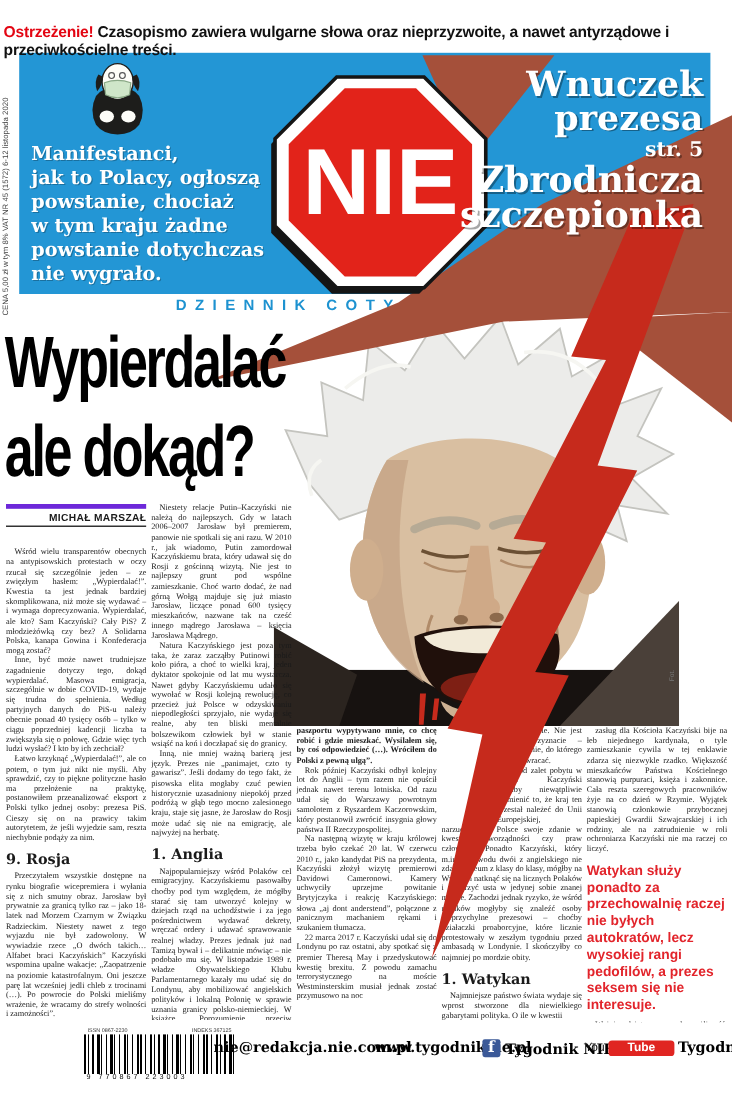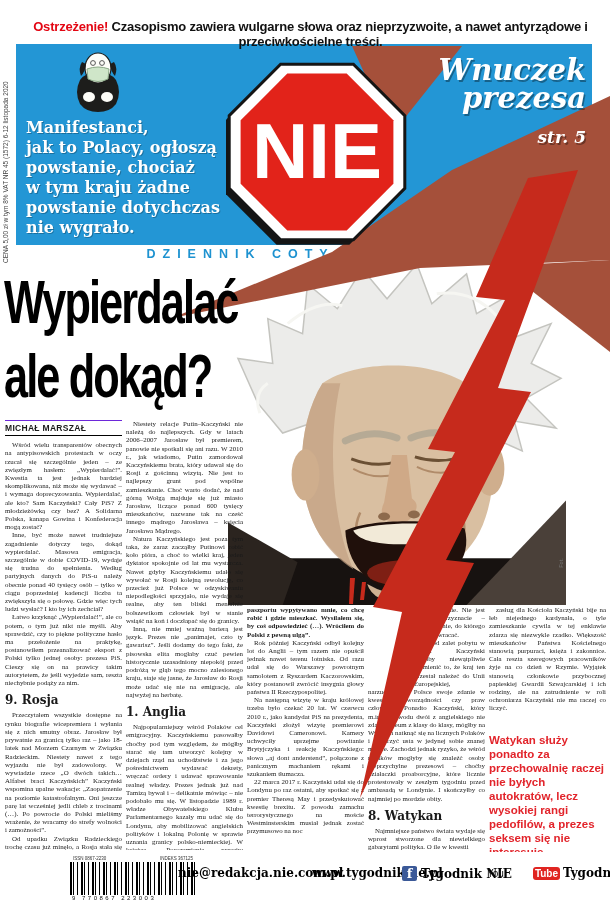--- a/index.html
+++ b/index.html
@@ -1,37 +1,37 @@
 <!DOCTYPE html>
 <html><head>
 <meta charset="utf-8">
 <style>
   html,body{margin:0;padding:0;background:#777;}
   #page{position:relative;width:610px;height:915px;background:#fff;margin:0 auto;overflow:hidden;
         font-family:"Liberation Serif",serif;color:#111;}
   [data-name]{box-sizing:border-box;}
 
   
-  #warning{position:absolute;top:19px;left:16px;width:589px;text-align:center;z-index:6;
+  #warning{position:absolute;top:19px;left:3px;width:589px;z-index:6;
            font-family:"Liberation Sans",sans-serif;font-weight:bold;font-size:13px;letter-spacing:-.2px;}
   #warning .warn-red{color:#e30613;}
 
   
   #blue{position:absolute;left:16px;top:44px;width:576px;height:201px;background:#2396d5;z-index:2;}
   #band{position:absolute;left:16px;top:245px;width:576px;height:18px;background:#fff;z-index:3;
         text-align:center;font-family:"Liberation Sans",sans-serif;font-weight:bold;font-size:12.5px;
         letter-spacing:7px;color:#1d92d0;line-height:18px;}
   #note{position:absolute;left:26px;top:118px;width:204px;z-index:5;text-align:left;color:#fff;
         font-family:"DejaVu Serif",serif;font-weight:bold;font-size:16px;line-height:1.25;white-space:pre-line;
         text-shadow:1px 1px 0 rgba(0,0,0,.25);}
   .teaser{position:absolute;right:24px;z-index:31;text-align:right;color:#fff;
           font-family:"DejaVu Serif",serif;font-weight:bold;text-shadow:1.5px 1.5px 0 rgba(0,0,0,.35);}
-  #teaser1{top:56px;font-size:29px;line-height:.98;font-style:italic;}
+  #teaser1{top:56px;font-size:29px;line-height:.98;}
   #teaser2{top:136px;font-size:30px;line-height:.98;}
-  .teaser .pg{font-size:17px;margin-top:16px;}
+  .teaser .pg{font-size:17px;margin-top:4px;}
   #spine-left{position:absolute;left:2px;top:263px;width:220px;transform:rotate(-90deg);
               transform-origin:left top;font-family:"Liberation Sans",sans-serif;font-size:6.5px;color:#444;z-index:6;}
   #spine-right{position:absolute;left:596px;top:205px;width:176px;transform:rotate(-90deg);
                transform-origin:left top;font-family:"Liberation Sans",sans-serif;font-size:6px;color:#666;z-index:6;}
   #mascot{position:absolute;left:72px;top:52px;z-index:5;}
   #octagon{position:absolute;left:226px;top:52px;z-index:30;}
 
   
   #headline{position:absolute;left:4px;top:266px;z-index:22;font-family:"Liberation Sans",sans-serif;
             font-weight:700;font-size:57px;letter-spacing:-2.5px;line-height:1.22;color:#000;
@@ -49,41 +49,41 @@
   .col{position:absolute;width:117px;z-index:10;font-size:6.9px;line-height:8.2px;text-align:justify;
        color:#1a1a1a;overflow:hidden;}
   #col1,#col2{top:420px;height:430px;}
   #col3,#col4,#col5{top:606px;height:246px;}
   #col1{left:5px;} #col2{left:126px;} #col3{left:247px;} #col4{left:368px;} #col5{left:489px;}
   .blk-p{text-indent:7px;margin:0;}
   .blk-pb{font-weight:bold;margin:0;}
   .blk-h{font-family:"DejaVu Serif",serif;font-weight:bold;font-size:12px;line-height:1.1;
          margin:7px 0 4px;text-align:left;}
   .blk-byline{font-family:"Liberation Sans",sans-serif;font-weight:bold;font-size:8.5px;letter-spacing:.3px;
-              border-top:1px solid #6d28d9;border-bottom:1px solid #000;padding:3px 0;margin:0 0 5px;text-align:left;}
+              border-top:4px solid #6d28d9;border-bottom:1px solid #000;padding:3px 0;margin:0 0 18px;text-align:right;}
   .blk-quote{font-family:"Liberation Sans",sans-serif;font-weight:bold;font-size:11.5px;line-height:1.22;
-             color:#e2242b;margin:20px 0;text-align:left;}
+             color:#e2242b;margin:6px 0;text-align:left;}
   #col4-wedge{float:left;width:46px;height:74px;}
 
   
   #barcode{position:absolute;left:70px;top:856px;width:126px;background:#fff;z-index:10;
            font-family:"Liberation Sans",sans-serif;}
   #barcode .bc-labels{display:flex;justify-content:space-between;font-size:4.5px;color:#333;padding:0 3px 1px;}
   #barcode .bars{height:33px;background:repeating-linear-gradient(90deg,#000 0 2px,#fff 2px 3px,#000 3px 4px,#fff 4px 7px,#000 7px 8px,#fff 8px 11px);}
   #barcode .bc-digits{font-size:6px;letter-spacing:2.5px;color:#111;padding-left:2px;}
   .foot-item{position:absolute;top:866px;z-index:10;font-family:"DejaVu Serif",serif;font-weight:bold;
              font-size:12px;color:#000;white-space:nowrap;}
   #foot-email{left:178px;} #foot-www{left:312px;}
   #foot-fb{left:402px;display:flex;align-items:center;gap:4px;}
   #foot-yt{left:487px;display:flex;align-items:center;gap:3px;}
   .fb-box{width:15px;height:15px;background:#3b5998;border-radius:2px;color:#fff;
           font-family:"DejaVu Serif",serif;font-weight:bold;font-size:13px;line-height:15px;text-align:center;}
   .yt-you{font-family:"Liberation Sans",sans-serif;font-weight:normal;font-size:10px;color:#111;}
   .yt-tube{background:#e02521;color:#fff;border-radius:3px;font-family:"Liberation Sans",sans-serif;
-           font-weight:bold;font-size:10px;padding:1px 2px;margin-left:26px;}
+           font-weight:bold;font-size:10px;padding:1px 16px;}
 </style>
 </head>
 <body>
 
 <div id="page" data-name="magazine-cover">
 
   <div id="warning" data-name="content-warning"><span class="warn-red" data-name="warning-lead">Ostrzeżenie!</span><span data-name="warning-text"> Czasopismo zawiera wulgarne słowa oraz nieprzyzwoite, a nawet antyrządowe i przeciwkościelne treści.</span></div>
 
   <div id="blue" data-name="masthead-background"></div>
   <div id="band" data-name="masthead-tagline">DZIENNIK COTYGODNIOWY</div>
@@ -93,20 +93,22 @@
 w tym kraju żadne
 powstanie dotychczas
 nie wygrało.</div>
 
   <div class="teaser" id="teaser1" data-name="teaser-wnuczek-prezesa">
     <div data-name="teaser-title" style="white-space:pre-line">Wnuczek
 prezesa</div>
     <div class="pg" data-name="teaser-page">str. 5</div>
   </div>
   <div class="teaser" id="teaser2" data-name="teaser-zbrodnicza-szczepionka">
+    <div data-name="teaser-title" style="white-space:pre-line">Zbrodnicza
+szczepionka</div>
   </div>
 
   <div id="spine-left" data-name="spine-price-issue">CENA 5,00 zł w tym 8% VAT      NR 45 (1572)  6-12 listopada 2020</div>
   <div id="spine-right" data-name="spine-index-issn">nr indeksu 367125   ISSN 0867-2230</div>
 
   <svg id="mascot" data-name="mascot-illustration" width="52" height="62" viewBox="0 0 52 62">
     <path d="M8,28 Q2,40 8,52 Q14,60 26,60 Q38,60 44,52 Q50,40 44,28 Q38,20 26,20 Q14,20 8,28Z" fill="#1d1d1b"></path>
     <ellipse cx="26" cy="16" rx="13" ry="15" fill="#fdfdf8" stroke="#1d1d1b" stroke-width="1.2"></ellipse>
     <path d="M10,10 Q6,16 9,24 Q13,20 14,12Z" fill="#1d1d1b"></path>
     <path d="M42,10 Q46,16 43,24 Q39,20 38,12Z" fill="#1d1d1b"></path>
@@ -186,21 +188,21 @@
   <div class="col" id="col3" data-name="article-column-3">
       <div class="blk-pb" data-name="body-paragraph-bold">paszportu wypytywano mnie, co chcę robić i gdzie mieszkać. Wysilałem się, by coś odpowiedzieć (…). Wróciłem do Polski z pewną ulgą”.</div>
       <div class="blk-p" data-name="body-paragraph">Rok później Kaczyński odbył kolejny lot do Anglii – tym razem nie opuścił jednak nawet terenu lotniska. Od razu udał się do Warszawy powrotnym samolotem z Ryszardem Kaczorowskim, który postanowił zwrócić insygnia głowy państwa II Rzeczypospolitej.</div>
       <div class="blk-p" data-name="body-paragraph">Na następną wizytę w kraju królowej trzeba było czekać 20 lat. W czerwcu 2010 r., jako kandydat PiS na prezydenta, Kaczyński złożył wizytę premierowi Davidowi Cameronowi. Kamery uchwyciły uprzejme powitanie Brytyjczyka i reakcję Kaczyńskiego: słowa „aj dont anderstend”, połączone z panicznym machaniem rękami i szukaniem tłumacza.</div>
       <div class="blk-p" data-name="body-paragraph">22 marca 2017 r. Kaczyński udał się do Londynu po raz ostatni, aby spotkać się z premier Theresą May i przedyskutować kwestię brexitu. Z powodu zamachu terrorystycznego na moście Westminsterskim musiał jednak zostać przymusowo na noc</div>
     </div>
   <div class="col" id="col4" data-name="article-column-4">
       <div id="col4-wedge" data-name="text-wrap-spacer"></div>
       <div class="blk-p" data-name="body-paragraph">w Londynie. Nie jest to – przyznacie – wspomnienie, do którego chce się wracać.</div>
       <div class="blk-p" data-name="body-paragraph">Wśród zalet pobytu w Anglii Kaczyński mógłby niewątpliwie wymienić to, że kraj ten przestał należeć do Unii Europejskiej, narzucającej i Polsce swoje zdanie w kwestii praworządności czy praw człowieka. Ponadto Kaczyński, który m.in. z powodu dwói z angielskiego nie zdał w liceum z klasy do klasy, mógłby na Wyspach natknąć się na licznych Polaków i otworzyć usta w jedynej sobie znanej mowie. Zachodzi jednak ryzyko, że wśród rodaków mogłyby się znaleźć osoby nieprzychylne prezesowi – choćby działaczki proaborcyjne, które licznie protestowały w zeszłym tygodniu przed ambasadą w Londynie. I skończyłby co najmniej po mordzie obity.</div>
-      <div class="blk-h" data-name="section-heading">8. Watykan</div>
+      <div class="blk-h" data-name="section-heading">1. Watykan</div>
       <div class="blk-p" data-name="body-paragraph">Najmniejsze państwo świata wydaje się wprost stworzone dla niewielkiego gabarytami polityka. O ile w kwestii</div>
     </div>
   <div class="col" id="col5" data-name="article-column-5">
       <div class="blk-p" data-name="body-paragraph">zasług dla Kościoła Kaczyński bije na łeb niejednego kardynała, o tyle zamieszkanie cywila w tej enklawie zdarza się niezwykle rzadko. Większość mieszkańców Państwa Kościelnego stanowią purpuraci, księża i zakonnice. Cała reszta szeregowych pracowników żyje na co dzień w Rzymie. Wyjątek stanowią członkowie przybocznej papieskiej Gwardii Szwajcarskiej i ich rodziny, ale na zatrudnienie w roli ochroniarza Kaczyński nie ma raczej co liczyć.</div>
       <div class="blk-quote" data-name="pull-quote">Watykan służy ponadto za przechowalnię raczej nie byłych autokratów, lecz wysokiej rangi pedofilów, a prezes seksem się nie interesuje.</div>
       <div class="blk-p" data-name="body-paragraph">Wciąż rodzi to co prawda możliwość, by został księdzem, ale papież – podobnie jak Putin – nie jest palcem robiony i wewnątrzkrajowa opozycja nie jest mu potrzebna. Cokolwiek</div>
     </div>
 
   <div id="barcode" data-name="barcode">
     <div class="bc-labels">

